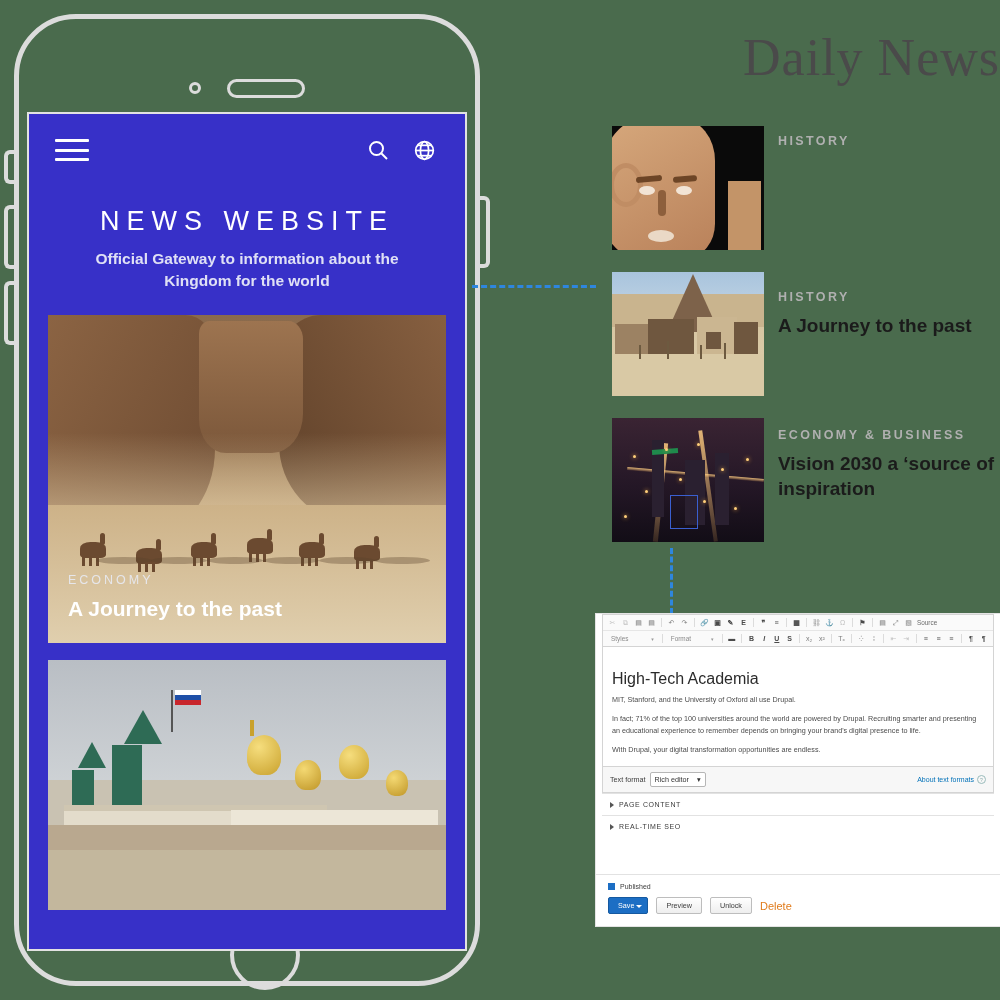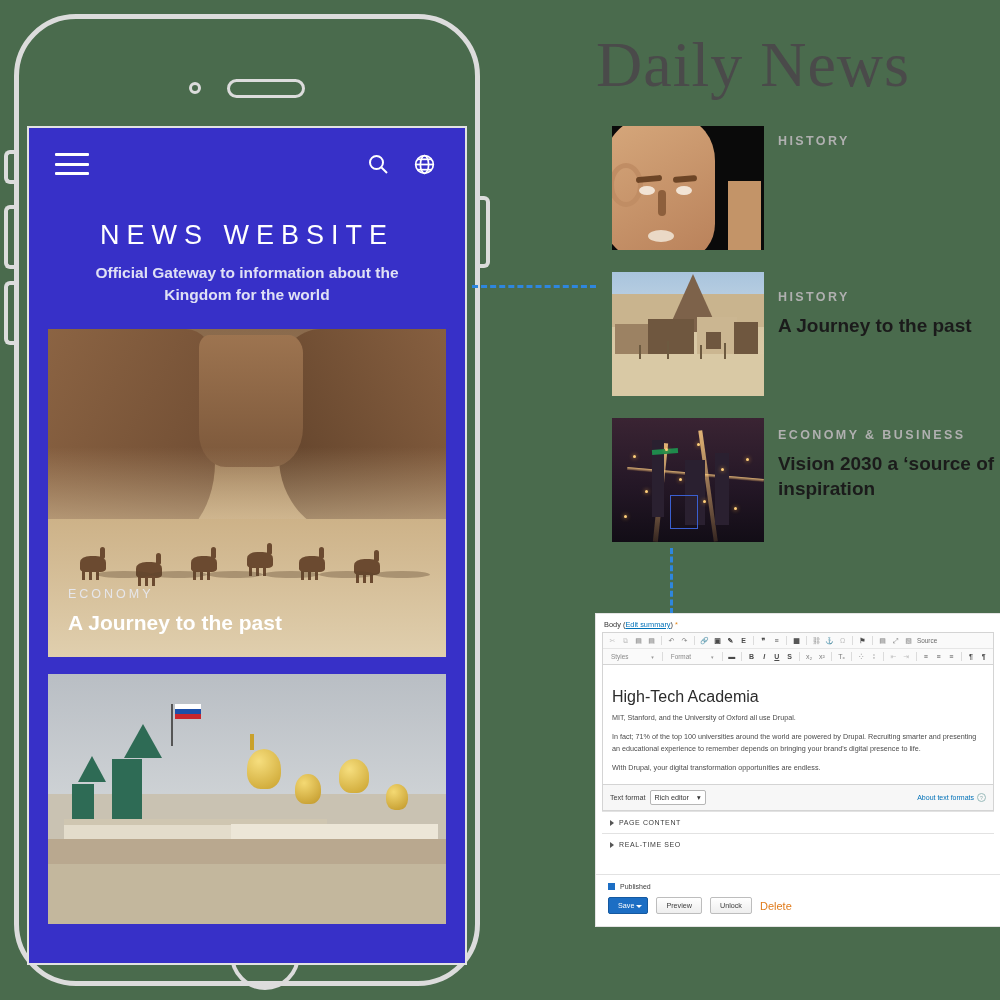--- a/index.html
+++ b/index.html
@@ -29,21 +29,21 @@
     position:absolute;left:211px;top:901px;width:70px;height:70px;
     border:4px solid #dcdcdc;border-radius:50%;box-sizing:border-box;
   }
   .sidebtn{position:absolute;border:4px solid #dcdcdc;box-sizing:border-box;}
   .sb-silent{left:4px;top:150px;width:12px;height:34px;border-right:none;border-radius:6px 0 0 6px;}
   .sb-volup{left:4px;top:205px;width:12px;height:64px;border-right:none;border-radius:6px 0 0 6px;}
   .sb-voldn{left:4px;top:281px;width:12px;height:64px;border-right:none;border-radius:6px 0 0 6px;}
   .sb-power{left:478px;top:196px;width:12px;height:72px;border-left:none;border-radius:0 6px 6px 0;}
 
   .screen{
-    position:absolute;left:27px;top:126px;width:440px;height:839px;
+    position:absolute;left:27px;top:112px;width:440px;height:839px;
     background:#3730c8;overflow:hidden;
     border:2px solid #e2e2e2;box-sizing:border-box;
   }
   .app-topbar{
     position:relative;height:72px;display:flex;align-items:center;
     padding:0 26px;box-sizing:border-box;
   }
   .burger{width:34px;height:22px;display:flex;flex-direction:column;justify-content:space-between;cursor:pointer;}
   .burger span{display:block;height:3px;background:#fff;border-radius:1px;}
   .topbar-spacer{flex:1;}
@@ -90,23 +90,23 @@
   
   .kr-sky{position:absolute;left:0;top:0;right:0;height:52%;background:linear-gradient(180deg,#b9bec4,#cfd3d6);}
   .kr-ground{position:absolute;left:0;right:0;bottom:0;height:52%;background:#c9c2b2;}
   .kr-wall{position:absolute;left:0;right:0;bottom:0;height:34%;background:#b9a88f;}
   .kr-bld{position:absolute;background:#ddd6c6;}
   .dome{position:absolute;border-radius:50% 50% 40% 40%;}
   .spire{position:absolute;background:#2e6b55;}
 
   
   .masthead{
-    position:absolute;left:596px;top:28px;width:404px;text-align:left;
+    position:absolute;left:596px;top:28px;width:404px;text-align:right;
     font-family:"Liberation Serif","DejaVu Serif",serif;
-    font-size:64px;color:#4a4a4a;letter-spacing:1px;
+    font-size:52px;color:#4a4a4a;letter-spacing:1px;
   }
   .newslist{position:absolute;left:596px;top:126px;width:404px;}
   .news-item{position:relative;display:flex;margin-bottom:22px;padding-left:16px;}
   .thumb{width:152px;height:124px;flex:none;overflow:hidden;position:relative;background:#111;}
   .news-text{padding-left:14px;padding-top:8px;}
   .cat{
     color:#b0b0b0;font-size:12.5px;letter-spacing:2.4px;font-weight:600;
     margin-bottom:9px;
   }
   .headline{color:#1b1b1b;font-size:19px;font-weight:700;line-height:1.32;}
@@ -393,25 +393,20 @@
         <div class="headline">Vision 2030 a ‘source of inspiration</div>
       </div>
     </div>
   </div>
 
   <div class="dash-h" style="left:472px;top:285px;width:124px;"></div>
   <div class="dash-v" style="left:670px;top:548px;height:66px;"></div>
 
   <div class="editor">
 
-    <div class="ed-label">
-      <span>Body</span>
-      (<a href="#">Edit summary</a>)
-      <span class="req">*</span>
-    </div>
 
     <div class="cke">
       <div class="cke-row">
         <div class="tb dim">✂</div>
         <div class="tb dim">⧉</div>
         <div class="tb">▤</div>
         <div class="tb">▤</div>
         <div class="sep"></div>
         <div class="tb">↶</div>
         <div class="tb">↷</div>

